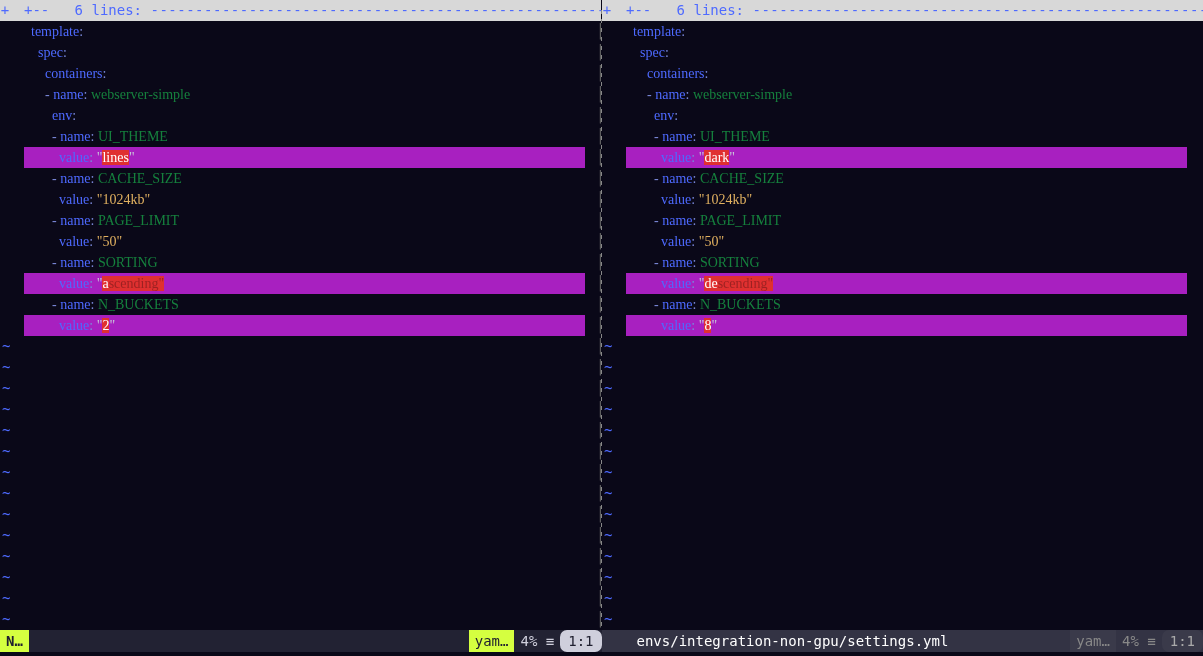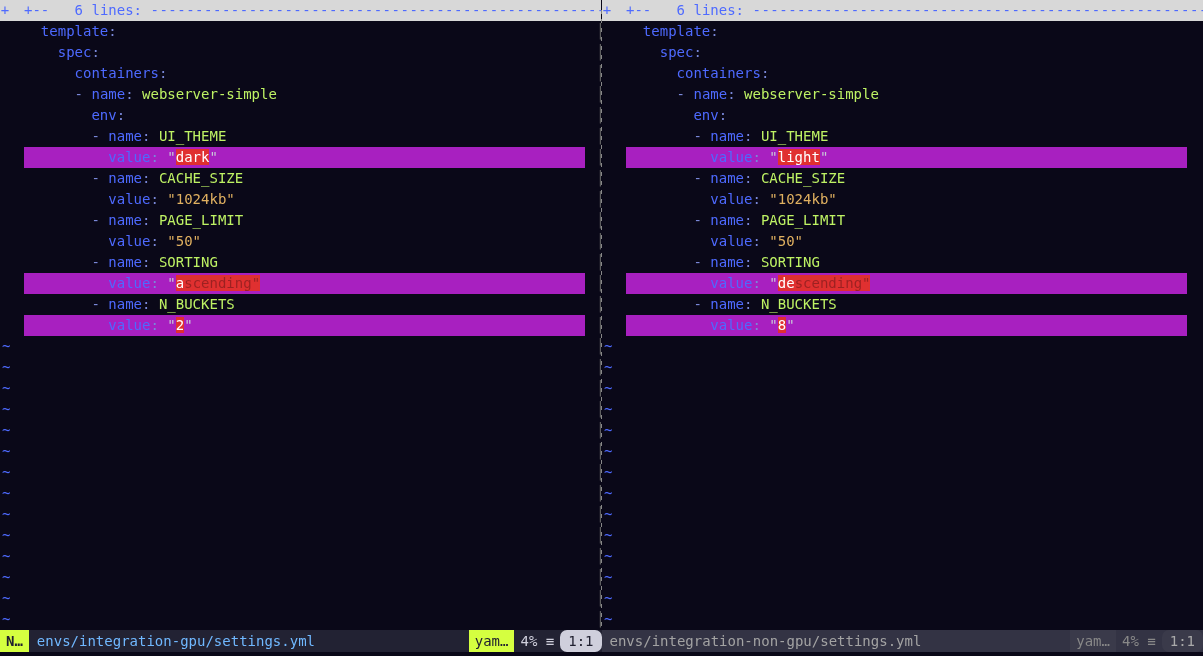--- a/index.html
+++ b/index.html
@@ -22,46 +22,46 @@
   }
   .fold-header {
     background: #d8d8d8;
     color: #4e6aff;
     height: 21px;
     display: flex;
     align-items: center;
     white-space: pre;
   }
   .fold-header .dash { color: #4e6aff; flex: 1; overflow: hidden; letter-spacing:0.5px; }
-  .code-area { position: absolute; left: 24px; right: 16px; top: 0; }
+  .code-area { position: absolute; left: 24px; right: 16px; top: 0; font-family: Liberation Serif, serif; }
   .line { white-space: pre; height: 21px; }
   .line.diff { background: #a820c0; }
   .line .diffchar { background: #e03030; color: #ffffff; }
   .line .diffchar-dim { background: #e03030; color: rgba(0,0,0,0.3); }
   .k-key { color: #4e6aff; }
   .k-col { color: #7a88d8; }
   .k-dash { color: #7a88d8; }
-  .k-val { color: #bef264; }
+  .k-val { color: #15803d; }
   .k-str { color: #e0b060; }
   .tildes { position: absolute; left: 0; }
   .tilde { color: #4e6aff; height: 21px; padding-left: 2px;}
   .split-mark {
     position:absolute; top:0; bottom:0; right:-1px; width:6px; display:flex; flex-direction:column;
   }
   .split-mark span { color:#666; height:21px; text-align:center;}
   .statusbar {
     display: flex; height: 22px; align-items: center;
     font-size: 14px;
   }
   .status-left, .status-right { display: flex; align-items: center; height: 100%; flex: 1; }
   .status-left { background: #222233; }
   .status-right { background: #333344; }
   .sb-mode { background: #d5ff40; color: #202030; height:100%; display:flex; align-items:center; padding: 0 6px; font-weight: bold;}
   .sb-path { color: #70b8ff; padding: 0 8px; }
-  .sb-path.inactive { color: #a3a3a3; }
+  .sb-path.inactive { color: #ffffff; margin-left: 27px; }
   .sb-fill { flex: 1; }
   .sb-ft { background: #d5ff40; color:#202030; padding: 0 6px; height:100%; display:flex; align-items:center;text-align:center;}
   .sb-ft.inactive { background:#3a3a4a; color:#888;}
   .sb-pct { padding: 0 6px; color: #cfcfdc; }
   .sb-pos { background: #cfcfdc; color: #202030; padding: 0 8px; height:100%; display:flex; align-items:center;border-radius:7px;}
   .sb-pos.inactive { background:#3a3a4a; color:#aaa;}
   .status-right .sb-pct { color:#888;}
   .cmdline { height: 4px; background: #0a0818; }
 </style>
 </head>
@@ -80,21 +80,21 @@
       <span class="dash">--------------------------------------------------------------------------------------------------</span>
     </div>
     <div class="code-area" style="top:21px">
       <div class="line">  <span class="k-key">template</span><span class="k-col">:</span></div>
       <div class="line">    <span class="k-key">spec</span><span class="k-col">:</span></div>
       <div class="line">      <span class="k-key">containers</span><span class="k-col">:</span></div>
       <div class="line">      <span class="k-dash">-</span> <span class="k-key">name</span><span class="k-col">:</span> <span class="k-val">webserver-simple</span></div>
       <div class="line">        <span class="k-key">env</span><span class="k-col">:</span></div>
 
       <div class="line">        <span class="k-dash">-</span> <span class="k-key">name</span><span class="k-col">:</span> <span class="k-val">UI_THEME</span></div>
-      <div class="line diff">          <span class="k-key">value</span><span class="k-col">:</span> <span>"</span><span class="diffchar">dark</span><span>"</span></div>
+      <div class="line diff">          <span class="k-key">value</span><span class="k-col">:</span> <span>"</span><span class="diffchar">lines</span><span>"</span></div>
 
       <div class="line">        <span class="k-dash">-</span> <span class="k-key">name</span><span class="k-col">:</span> <span class="k-val">CACHE_SIZE</span></div>
       <div class="line">          <span class="k-key">value</span><span class="k-col">:</span> <span class="k-str">"1024kb"</span></div>
 
       <div class="line">        <span class="k-dash">-</span> <span class="k-key">name</span><span class="k-col">:</span> <span class="k-val">PAGE_LIMIT</span></div>
       <div class="line">          <span class="k-key">value</span><span class="k-col">:</span> <span class="k-str">"50"</span></div>
 
       <div class="line">        <span class="k-dash">-</span> <span class="k-key">name</span><span class="k-col">:</span> <span class="k-val">SORTING</span></div>
       <div class="line diff">          <span class="k-key">value</span><span class="k-col">:</span> <span>"</span><span class="diffchar">a</span><span class="diffchar-dim">scending"</span></div>
 
@@ -164,21 +164,21 @@
       <span class="dash">--------------------------------------------------------------------------------------------------</span>
     </div>
     <div class="code-area" style="top:21px">
       <div class="line">  <span class="k-key">template</span><span class="k-col">:</span></div>
       <div class="line">    <span class="k-key">spec</span><span class="k-col">:</span></div>
       <div class="line">      <span class="k-key">containers</span><span class="k-col">:</span></div>
       <div class="line">      <span class="k-dash">-</span> <span class="k-key">name</span><span class="k-col">:</span> <span class="k-val">webserver-simple</span></div>
       <div class="line">        <span class="k-key">env</span><span class="k-col">:</span></div>
 
       <div class="line">        <span class="k-dash">-</span> <span class="k-key">name</span><span class="k-col">:</span> <span class="k-val">UI_THEME</span></div>
-      <div class="line diff">          <span class="k-key">value</span><span class="k-col">:</span> <span>"</span><span class="diffchar">light</span><span>"</span></div>
+      <div class="line diff">          <span class="k-key">value</span><span class="k-col">:</span> <span>"</span><span class="diffchar">dark</span><span>"</span></div>
 
       <div class="line">        <span class="k-dash">-</span> <span class="k-key">name</span><span class="k-col">:</span> <span class="k-val">CACHE_SIZE</span></div>
       <div class="line">          <span class="k-key">value</span><span class="k-col">:</span> <span class="k-str">"1024kb"</span></div>
 
       <div class="line">        <span class="k-dash">-</span> <span class="k-key">name</span><span class="k-col">:</span> <span class="k-val">PAGE_LIMIT</span></div>
       <div class="line">          <span class="k-key">value</span><span class="k-col">:</span> <span class="k-str">"50"</span></div>
 
       <div class="line">        <span class="k-dash">-</span> <span class="k-key">name</span><span class="k-col">:</span> <span class="k-val">SORTING</span></div>
       <div class="line diff">          <span class="k-key">value</span><span class="k-col">:</span> <span>"</span><span class="diffchar">de</span><span class="diffchar-dim">scending"</span></div>
 
@@ -200,21 +200,20 @@
         <div class="tilde">~</div>
         <div class="tilde">~</div>
         <div class="tilde">~</div>
     </div>
   </div>
 </div>
 
 <div class="statusbar">
   <div class="status-left">
     <span class="sb-mode">N…</span>
-    <span class="sb-path">envs/integration-gpu/settings.yml</span>
     <span class="sb-fill"></span>
     <span class="sb-ft">yam…</span>
     <span class="sb-pct">4% ≡</span>
     <span class="sb-pos">1:1</span>
   </div>
   <div class="status-right">
     <span class="sb-path inactive">envs/integration-non-gpu/settings.yml</span>
     <span class="sb-fill"></span>
     <span class="sb-ft inactive">yam…</span>
     <span class="sb-pct">4% ≡</span>

